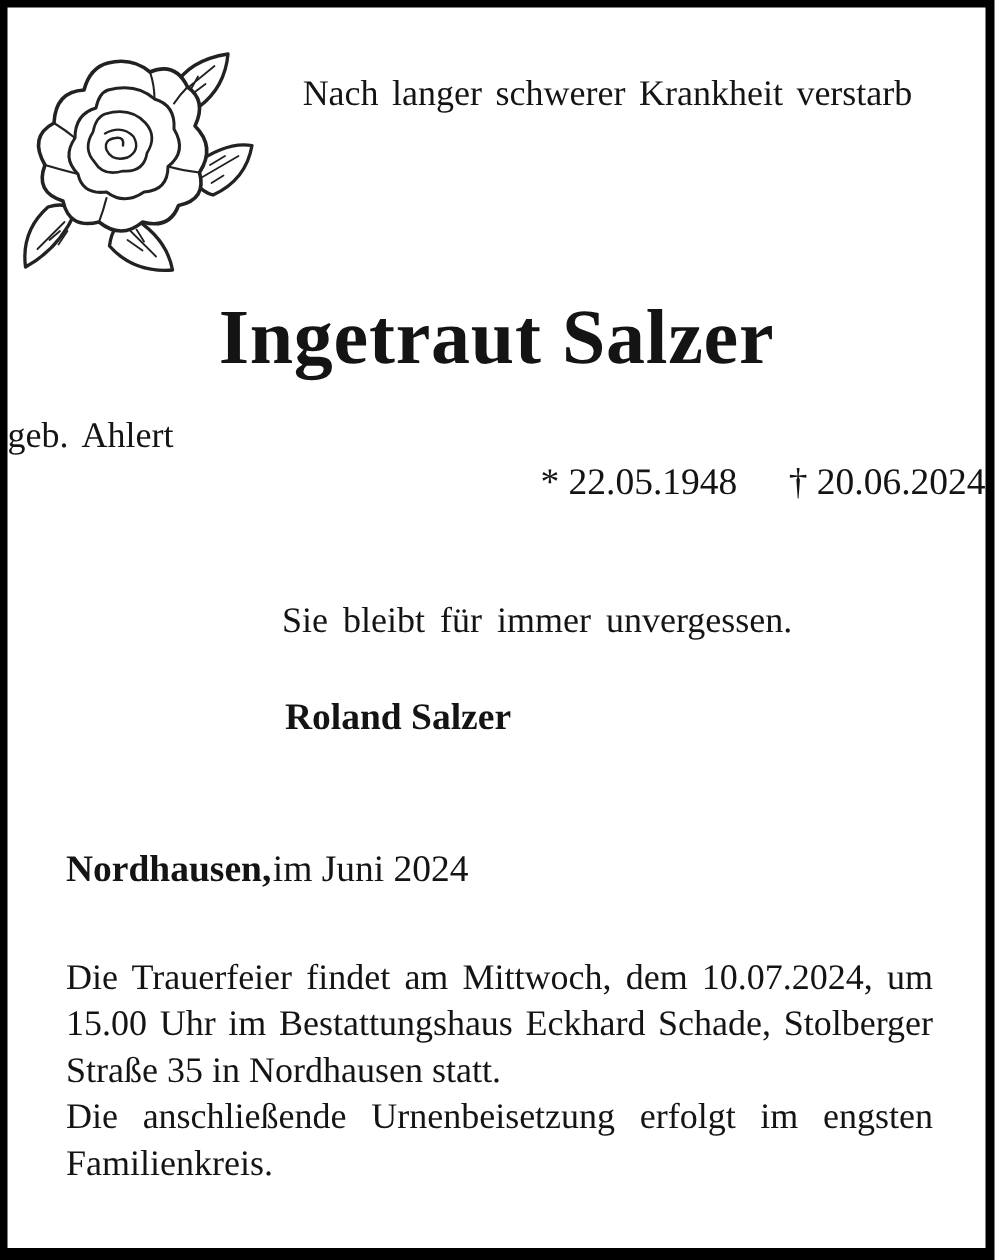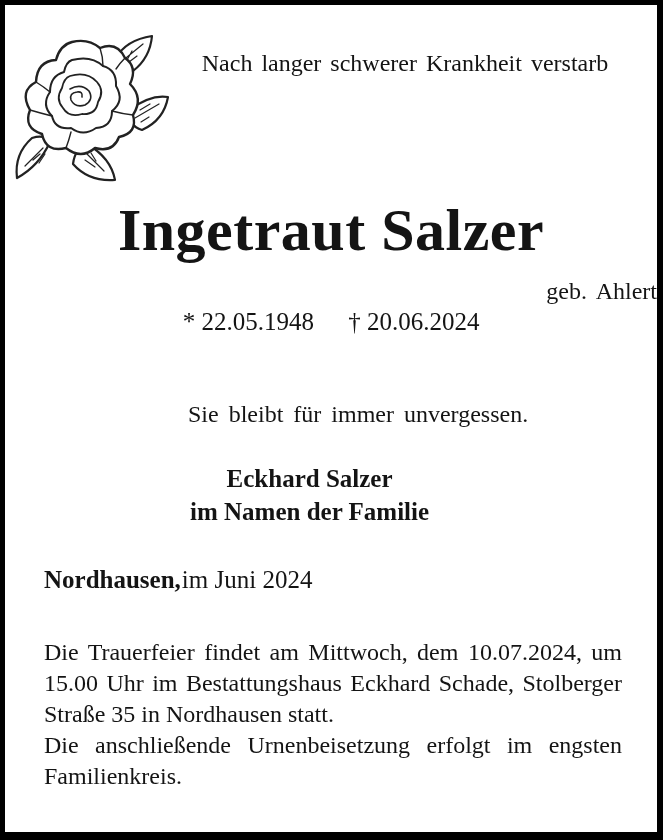--- a/index.html
+++ b/index.html
@@ -42,40 +42,40 @@
     font-size: 24px;
     line-height: 31px;
     word-spacing: 3px;
   }
 
   .name {
     left: 5px;
     top: 196px;
     width: 652px;
     text-align: center;
-    font-size: 60px;
+    font-size: 52px;
     font-weight: bold;
     letter-spacing: 0.5px;
     white-space: nowrap;
   }
 
   .maiden {
     left: 5px;
     top: 278px;
     width: 652px;
-    text-align: right;
+    text-align: left;
     font-size: 24px;
     word-spacing: 4px;
   }
 
   .dates {
     left: 5px;
     top: 308px;
     width: 652px;
-    text-align: center;
+    text-align: right;
     font-size: 25px;
   }
   .dates .death { margin-left: 28px; }
 
   .remembrance {
     left: 188px;
     top: 401px;
     font-size: 24px;
     word-spacing: 4px;
   }
@@ -147,22 +147,21 @@
 <div class="abs maiden">geb. Ahlert</div>
 
 <div class="abs dates">
   <span class="birth">* 22.05.1948</span>
   <span class="death">† 20.06.2024</span>
 </div>
 
 <div class="abs remembrance">Sie bleibt für immer unvergessen.</div>
 
 <div class="abs mourners">
-  <div>Eckhard Salzer</div>
-  <div>im Namen der Familie</div>
+  <div>Roland Salzer</div>
 </div>
 
 <div class="abs place-line">
   <span class="place">Nordhausen,</span><span class="when">im Juni 2024</span>
 </div>
 
 <div class="abs funeral">
   <p>Die Trauerfeier findet am Mittwoch, dem 10.07.2024, um 15.00 Uhr im Bestattungshaus Eckhard Schade, Stolberger Straße 35 in Nordhausen statt.</p>
   <p>Die anschließende Urnenbeisetzung erfolgt im engsten Familienkreis.</p>
 </div>

